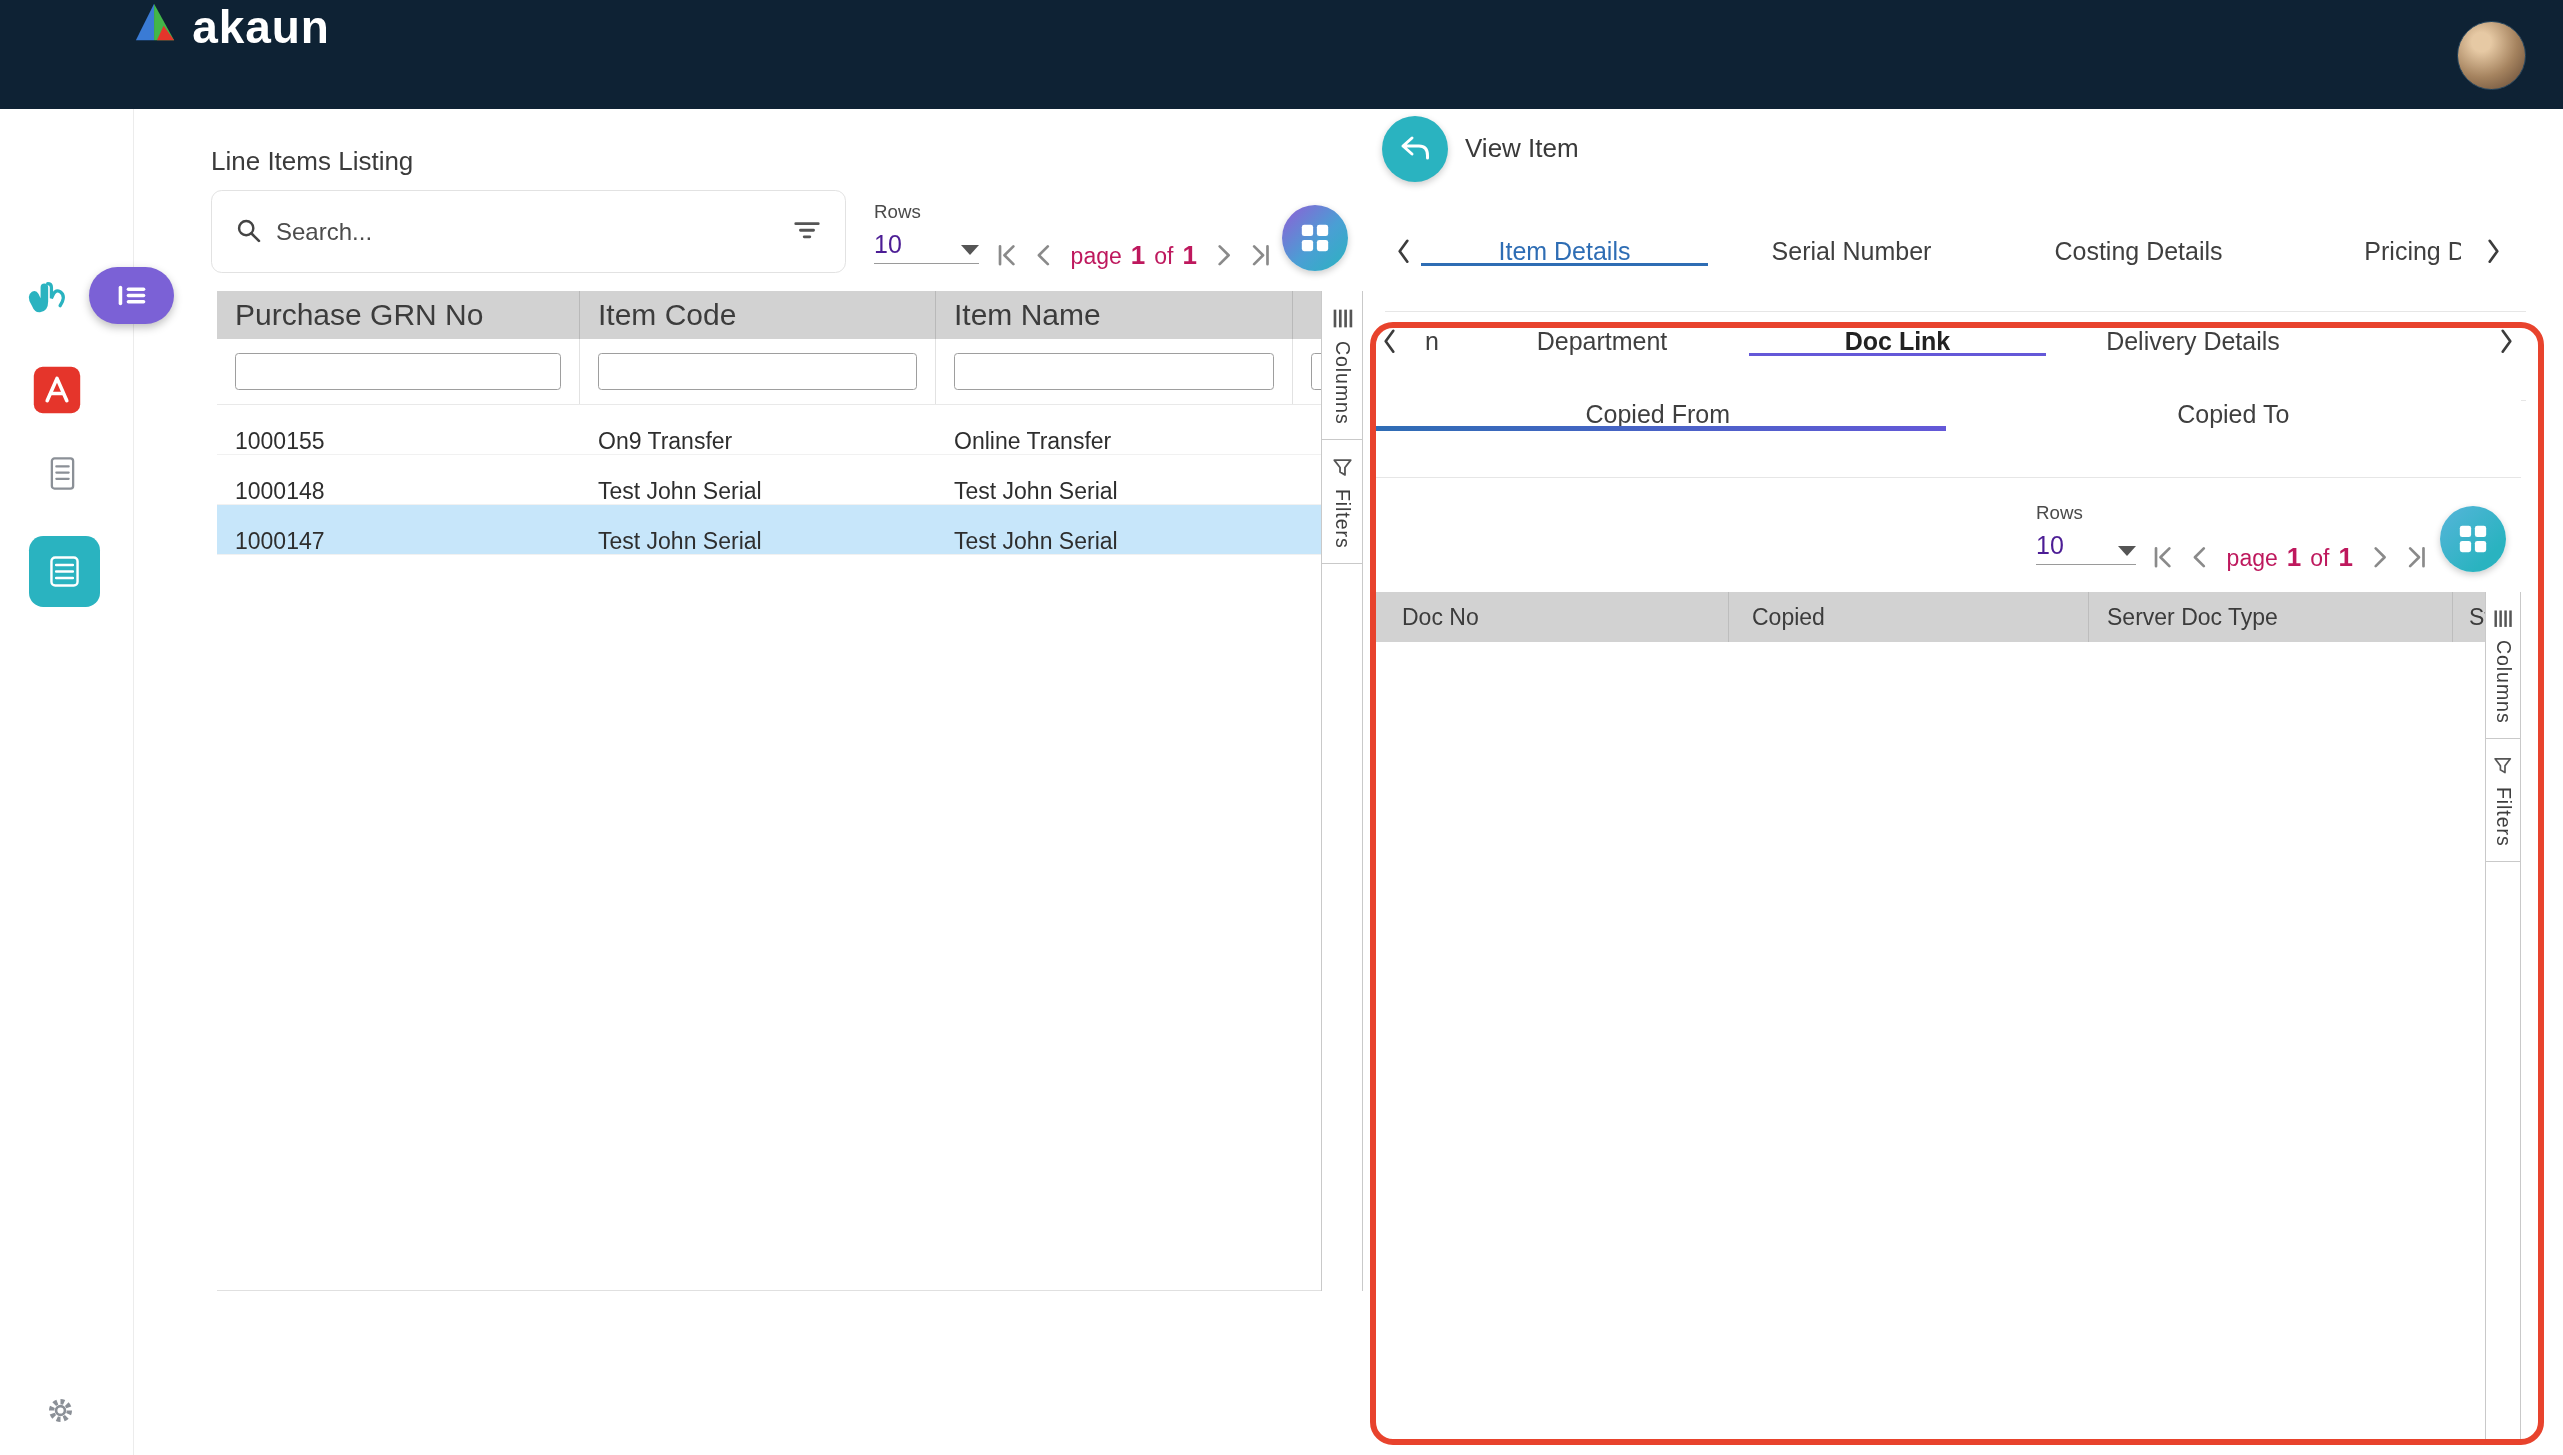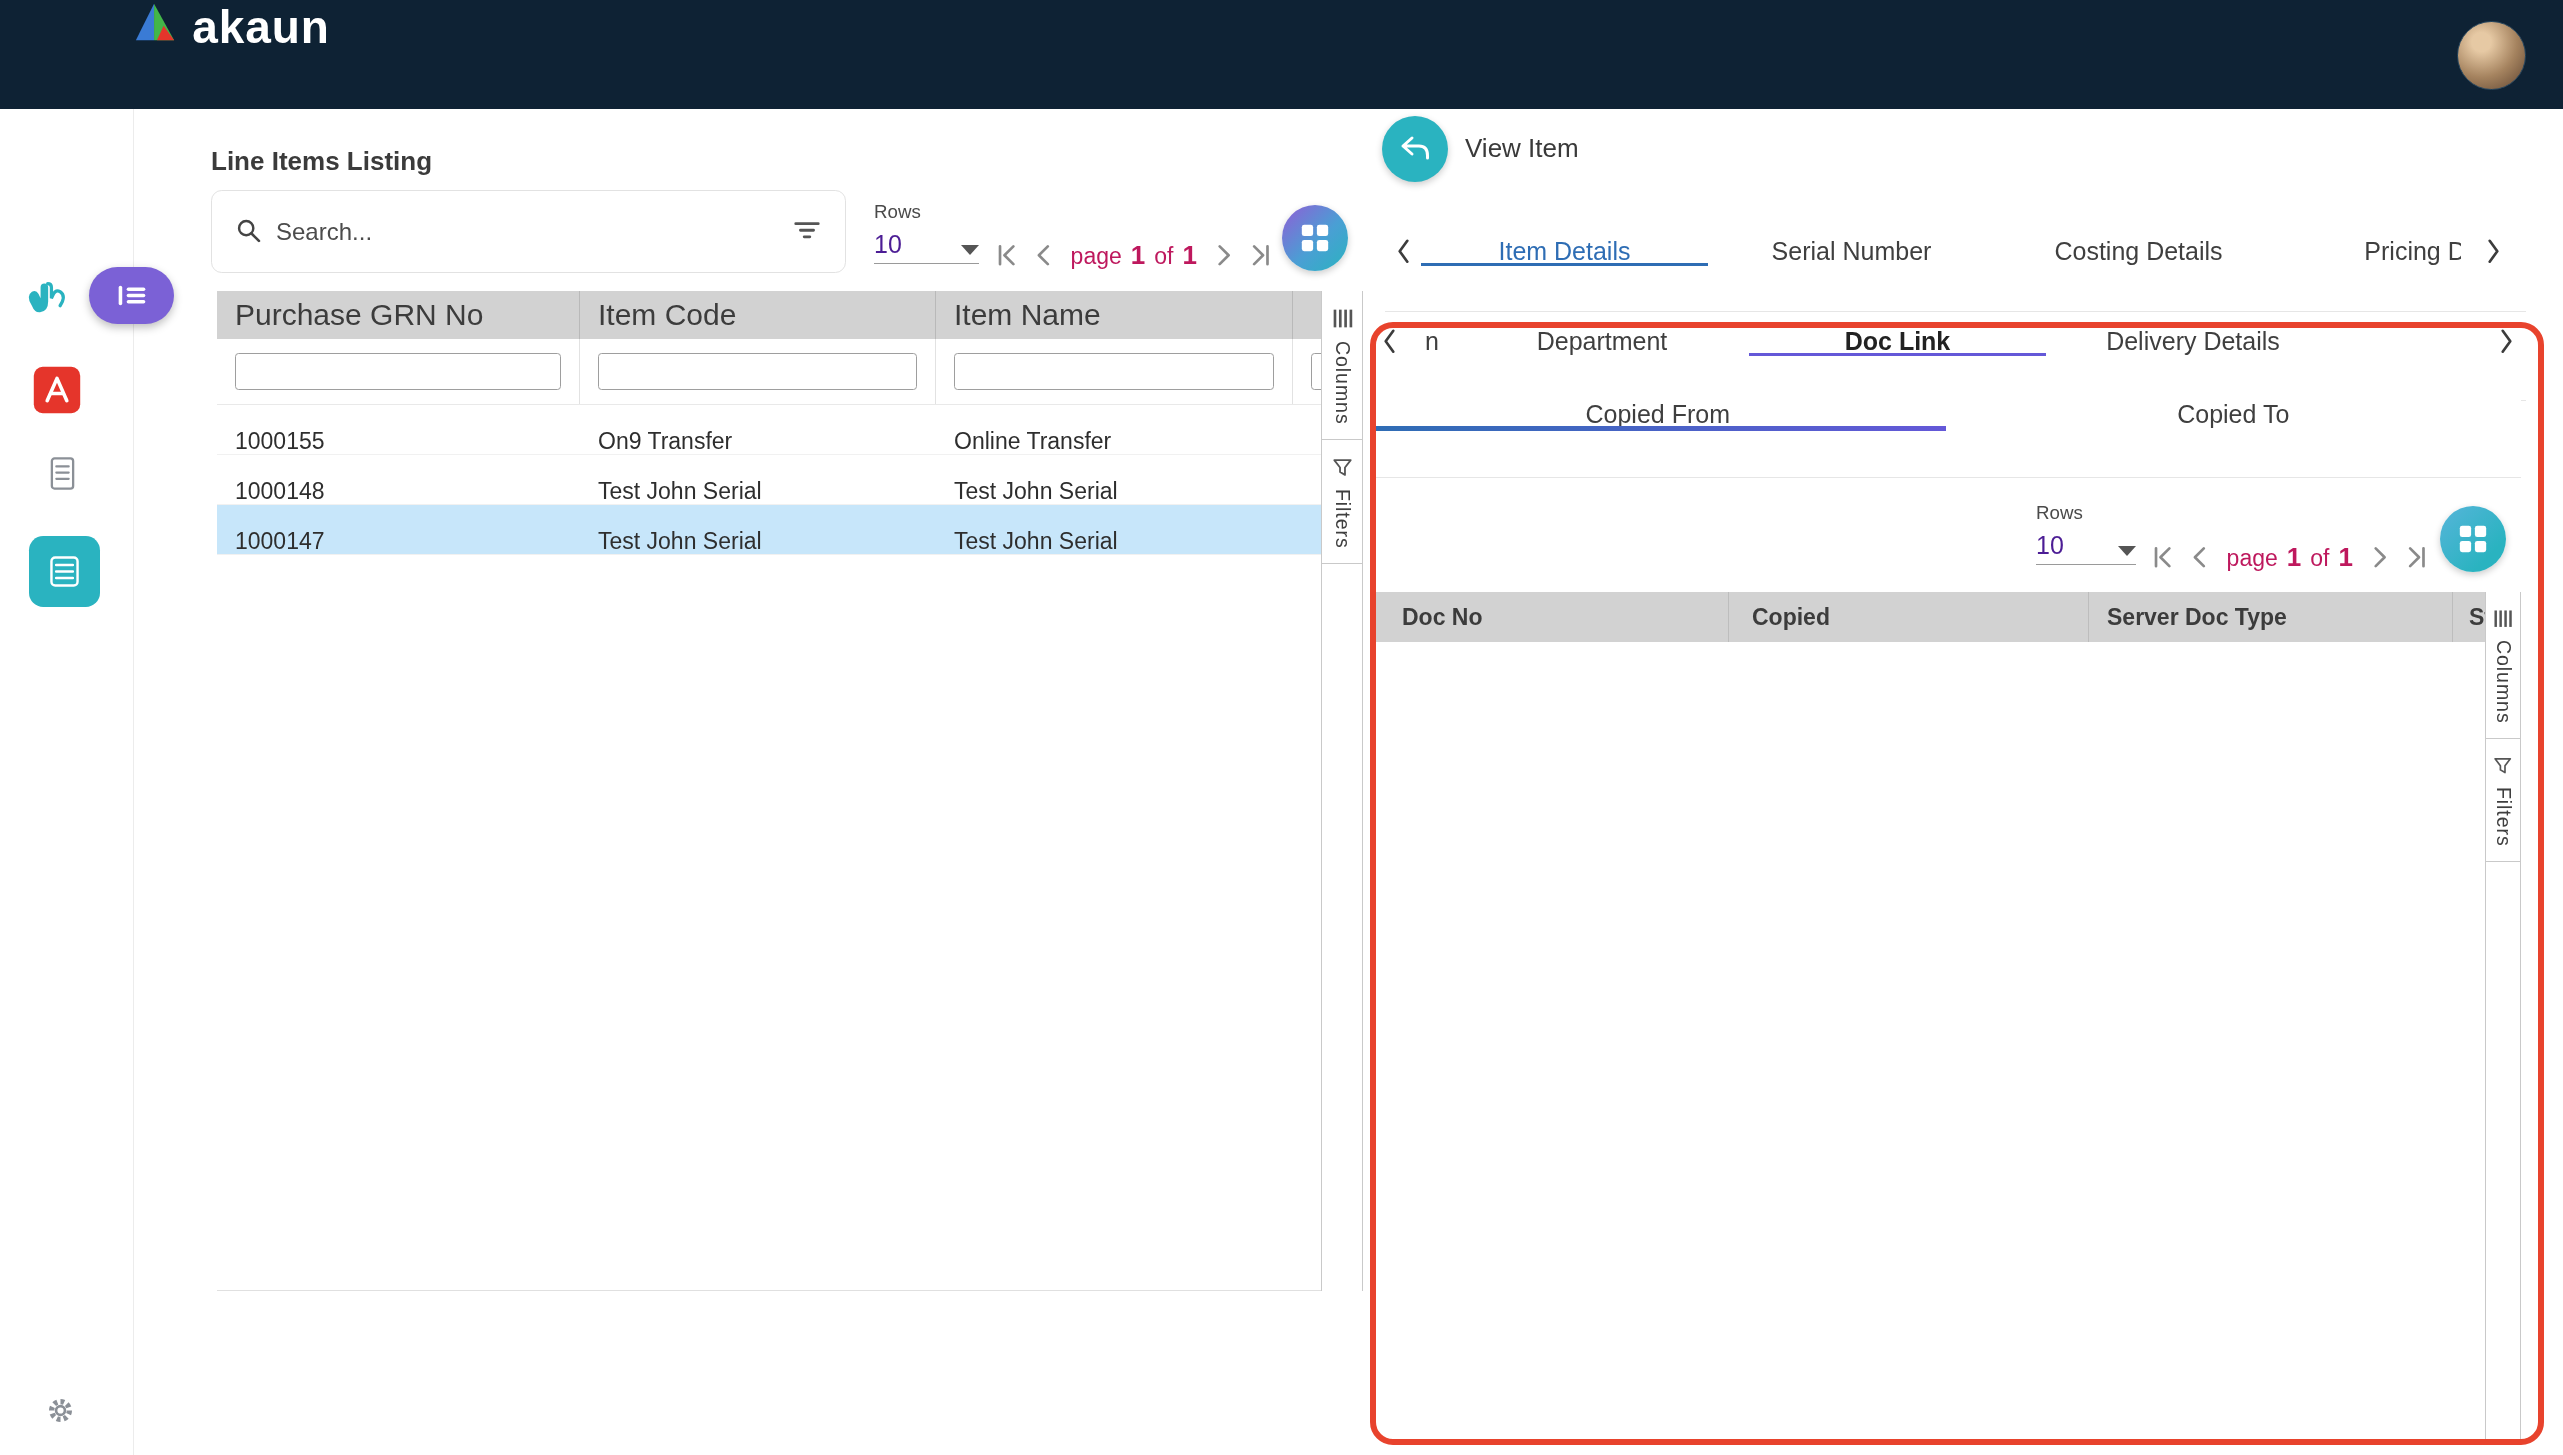--- a/index.html
+++ b/index.html
@@ -28,21 +28,21 @@
   .side-item { position: absolute; display: flex; align-items: center; justify-content: center; }
   .pill { position: absolute; left: 89px; top: 158px; width: 85px; height: 57px; border-radius: 28.5px;
           background: var(--accent-purple, #7b61d6); display: flex; align-items: center; justify-content: center;
           box-shadow: 0 3.6px 9px rgba(0,0,0,.25); z-index: 5; }
   .teal-module { position: absolute; left: 29px; top: 427px; width: 71px; height: 71px; border-radius: 14.2px;
                  background: var(--accent-teal, #2ab3c0); display: flex; align-items: center; justify-content: center; }
   .pdf-badge { position: absolute; left: 32px; top: 256px; width: 50px; height: 50px; border-radius: 9px;
                background: transparent; display: flex; align-items: center; justify-content: center; }
 
   
-  .panel-title { position: absolute; font-size: 26px; font-weight: 700; color: #3b3b3b; }
+  .panel-title { position: absolute; font-size: 26px; font-weight: 400; color: #3b3b3b; }
   .search-box { position: absolute; left: 211px; top: 190px; width: 635px; height: 83px;
                 border: 1.8px solid #e2e2e2; border-radius: 10.7px; display: flex; align-items: center;
                 padding: 0 23px; gap: 12.5px; background: #fff; }
   .search-box input { flex: 1; border: none; outline: none; font-size: 24px; color: #444; min-width: 0; }
   .search-box input::placeholder { color: #4c4c4c; }
 
   .rows-ctl { position: absolute; }
   .rows-label { font-size: 18.7px; color: #4a4a4a; }
   .rows-value-wrap { border-bottom: 1.8px solid #9a9a9a; display: flex; justify-content: space-between;
                      align-items: flex-end; padding-bottom: 4.4px; margin-top: 7.1px; cursor: pointer; }
@@ -103,21 +103,21 @@
   .tab2.partial { width: 46px; }
   .tab2.active::after { content: ""; position: absolute; left: 0; right: 0; bottom: -1.8px; height: 5.3px;
                         background: var(--tab-active-purple, #6b5bd2); }
   .tab3 { width: 50%; }
   .tab3.active::after { content: ""; position: absolute; left: 0; right: 0; bottom: -1.8px; height: 5.3px;
                         background: linear-gradient(90deg, var(--tab-active-blue,#2e6db4), var(--tab-active-purple,#6b5bd2)); }
 
   .rt-header { position: absolute; left: 1370px; top: 592px; width: 1115px; height: 50px;
                background: var(--table-header-bg, #d2d2d2); display: grid;
                grid-template-columns: 359px 360px 364px 33px; align-items: center;
-               font-size: 23px; color: #3c3c3c; font-weight: 700; }
+               font-size: 23px; color: #3c3c3c; font-weight: 400; }
   .rt-header > div { height: 100%; display: flex; align-items: center; overflow: hidden; white-space: nowrap; }
   .rt-header > div:not(:last-child) { border-right: 0.9px solid #bdbdbd; }
 
   .annotation { position: absolute; left: 1370px; top: 322px; width: 1174px; height: 1123px;
                 border: 6.2px solid var(--annotation-red, #e8432d); border-radius: 23px;
                 z-index: 50; pointer-events: none; }
 </style>
 </head>
 <body>
 

